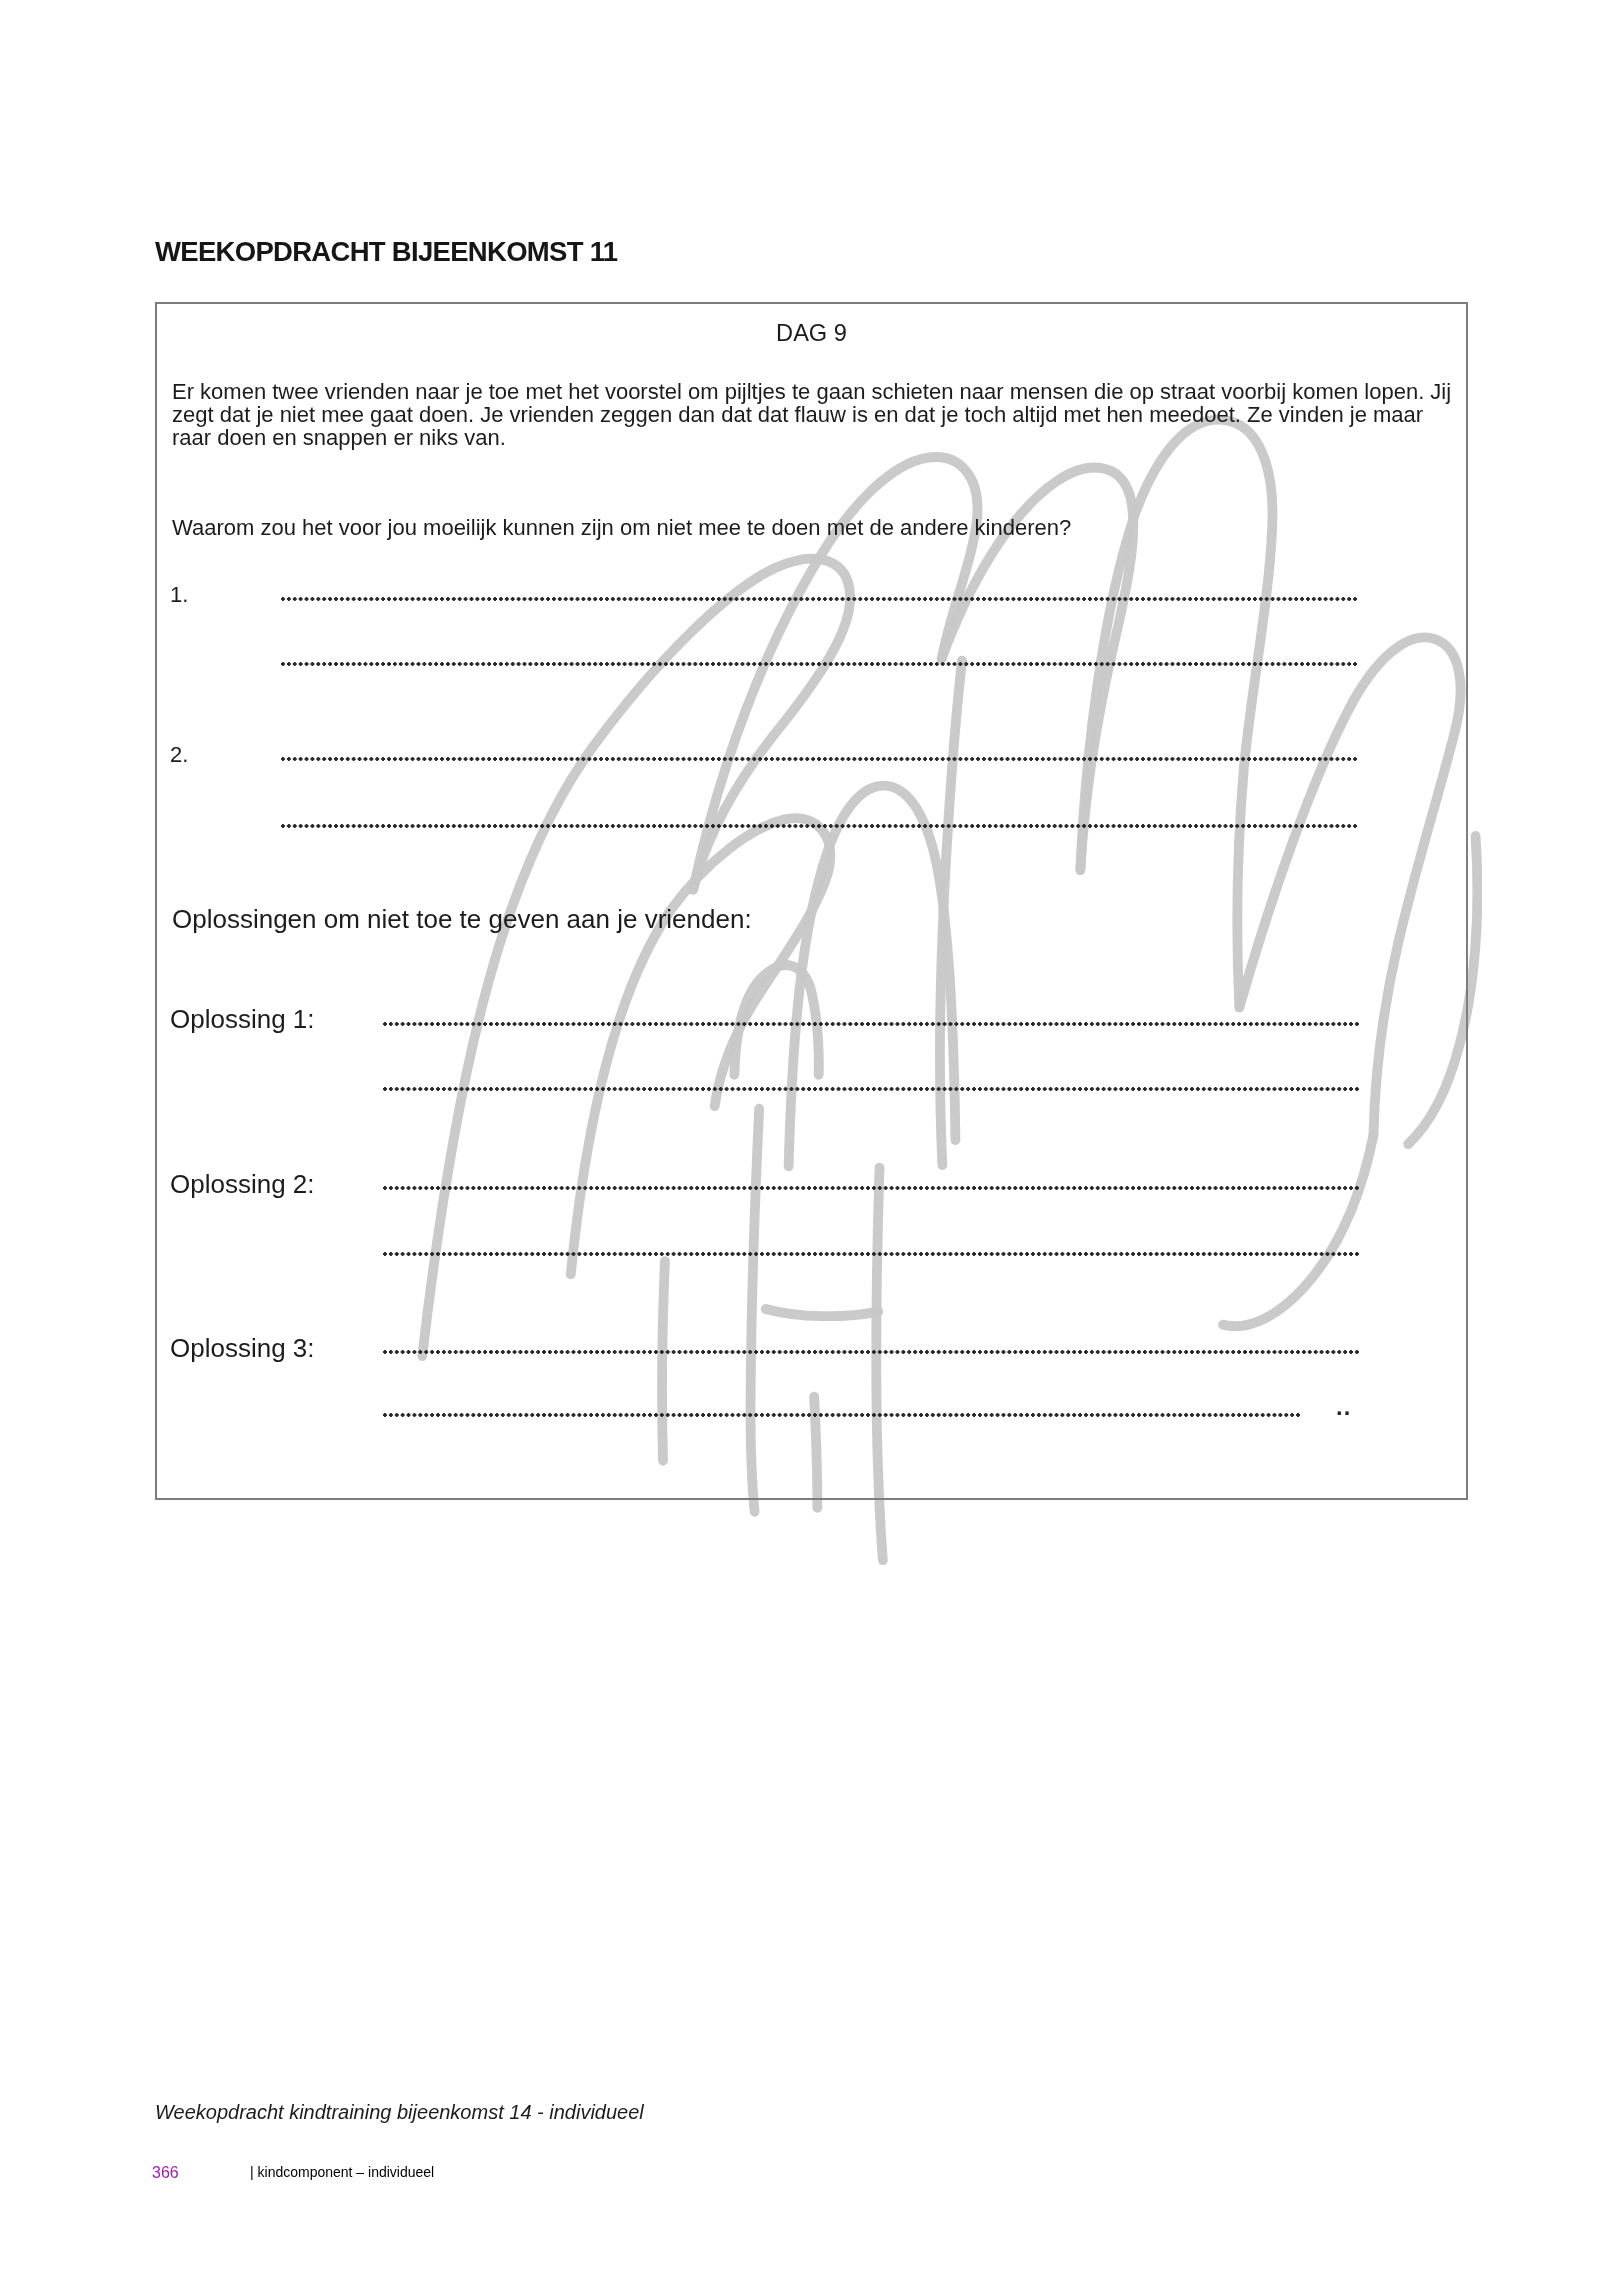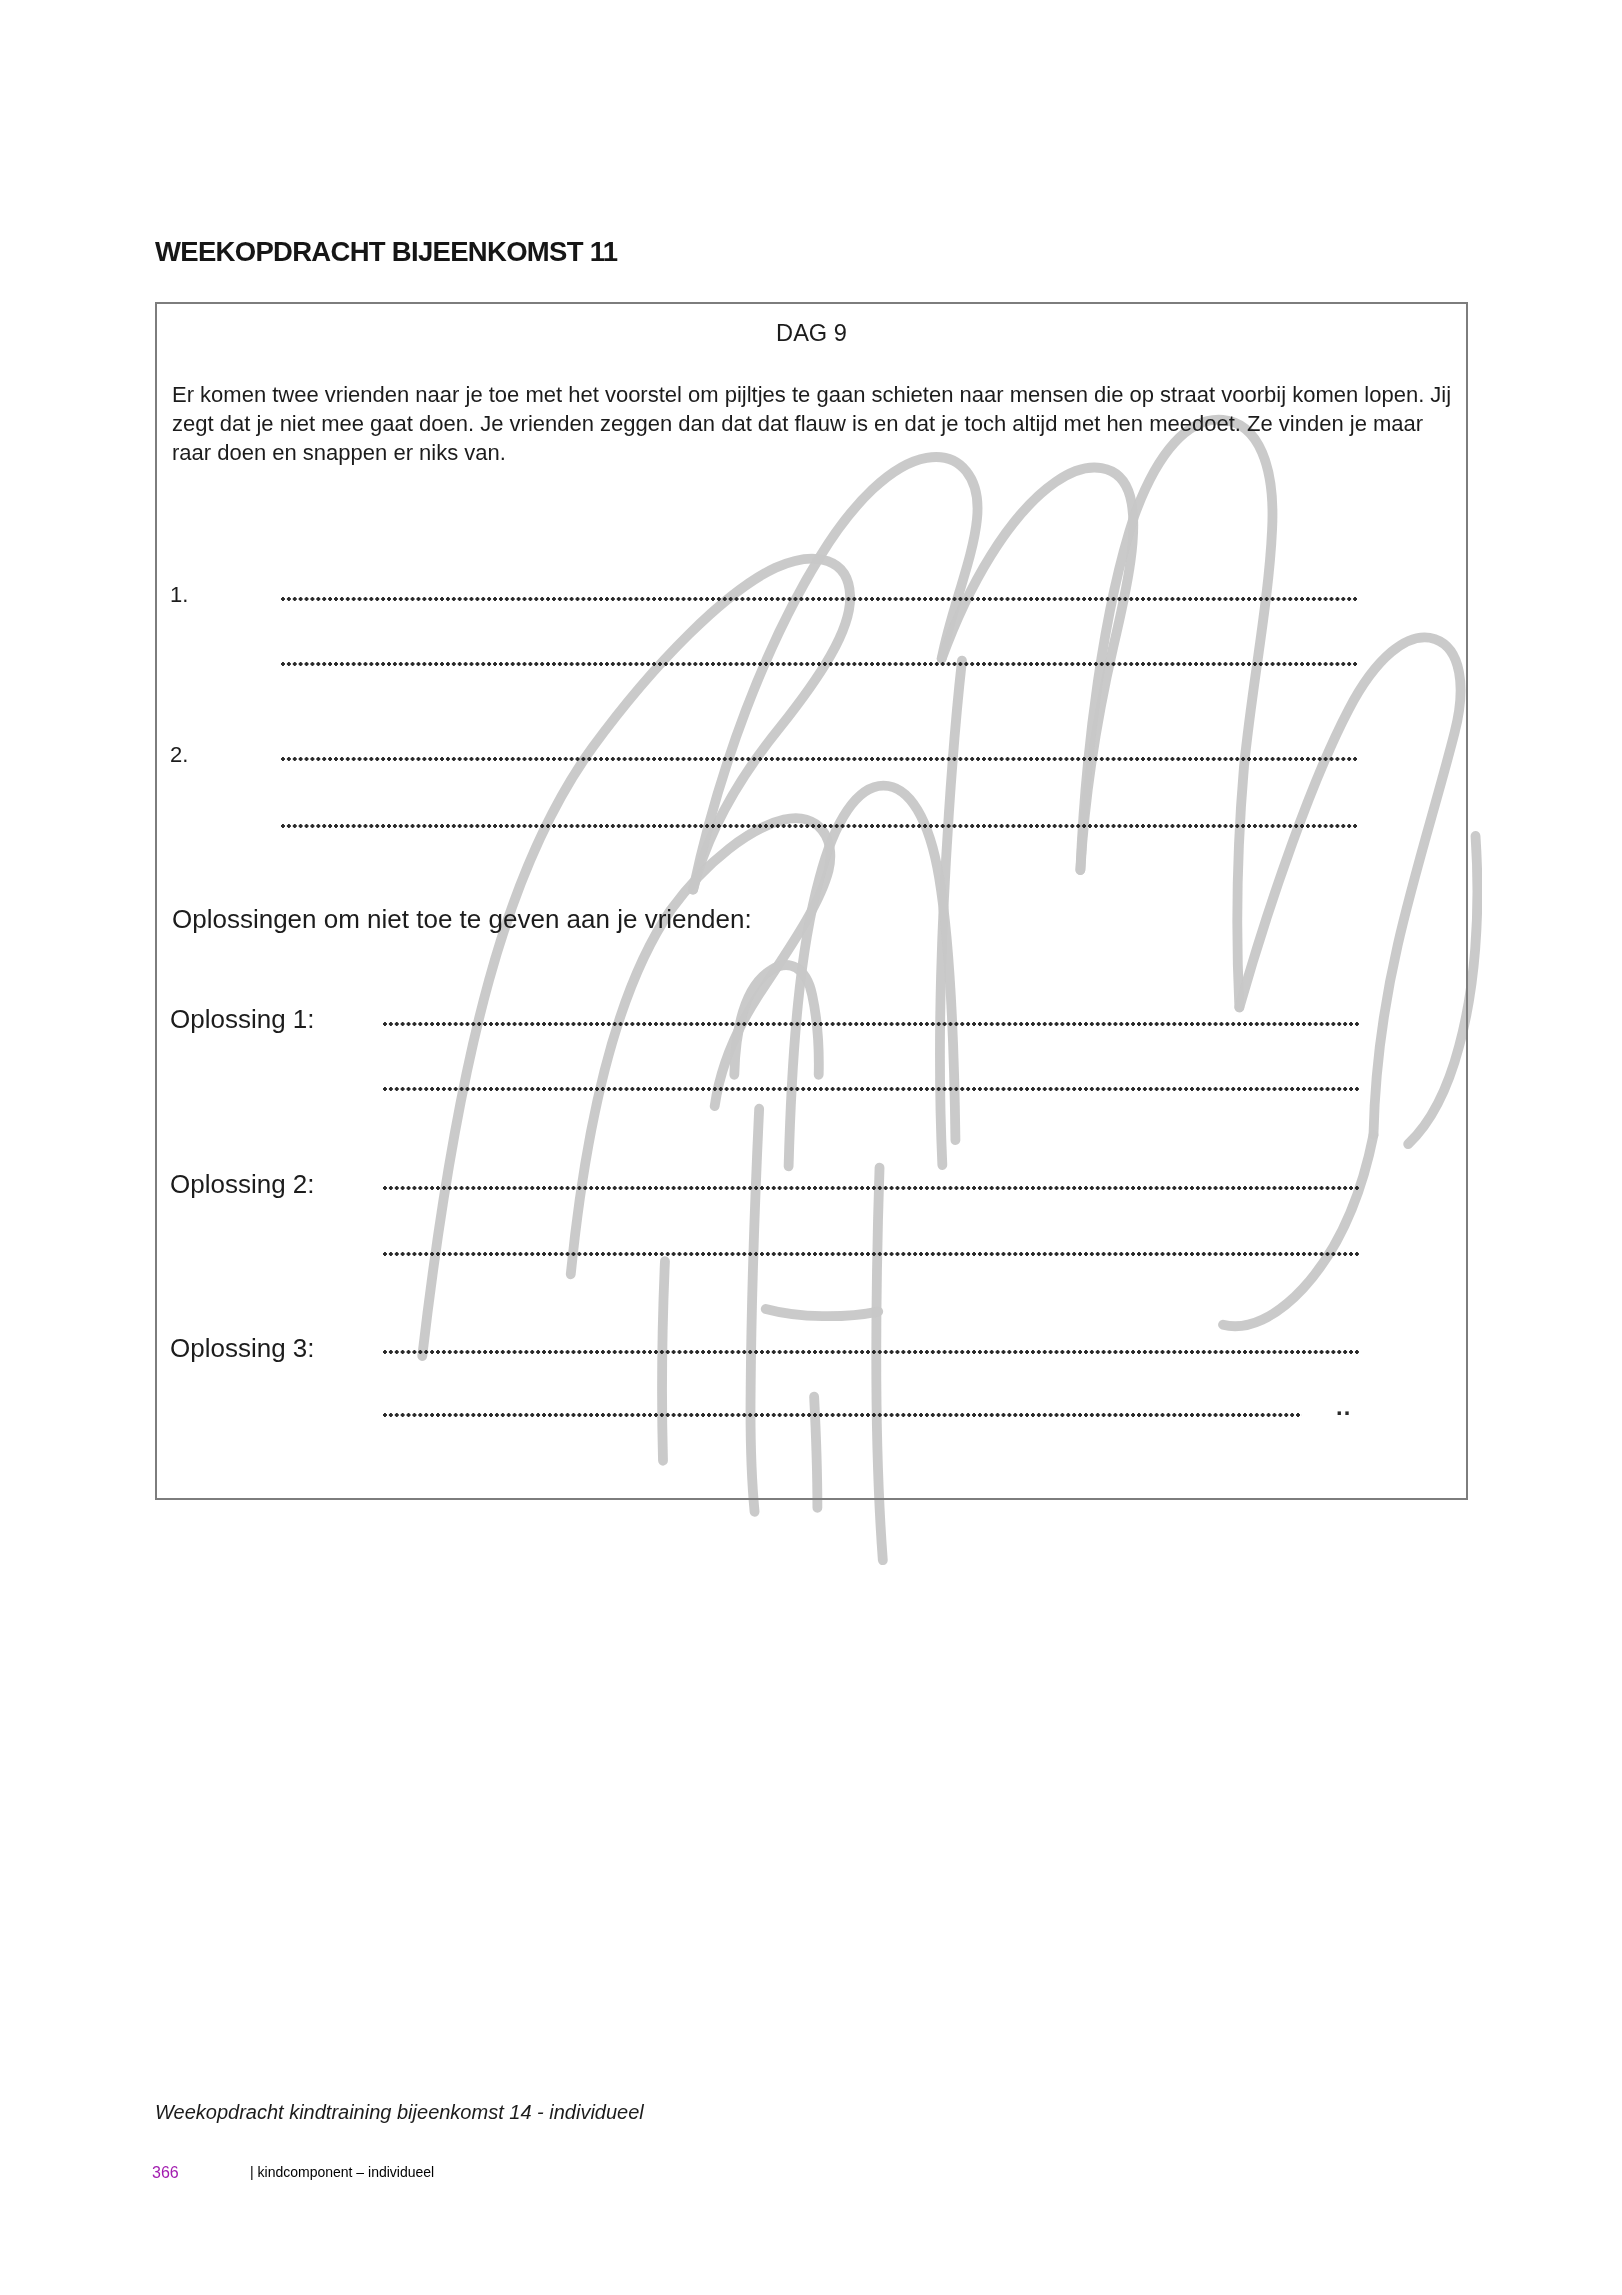--- a/index.html
+++ b/index.html
@@ -37,21 +37,21 @@
     width: 1313px;
     text-align: center;
     font-size: 23.6px;
     color: #1c1c1c;
   }
 
   .scenario {
     left: 172px; top: 352px;
     width: 1288px;
     font-size: 22px;
-    line-height: 29px;
+    line-height: 23px;
     color: #1c1c1c;
   }
 
   .question {
     left: 172px; top: 487px;
     width: 1288px;
     font-size: 22px;
     color: #1c1c1c;
   }
 
@@ -145,20 +145,21 @@
   </svg>
 
   <div class="abs doc-title">WEEKOPDRACHT BIJEENKOMST 11</div>
 
   <div class="abs worksheet-box"></div>
 
   <div class="abs box-heading">DAG 9</div>
 
   <div class="abs scenario">Er komen twee vrienden naar je toe met het voorstel om pijltjes te gaan schieten naar mensen die op straat voorbij komen lopen. Jij zegt dat je niet mee gaat doen. Je vrienden zeggen dan dat dat flauw is en dat je toch altijd met hen meedoet. Ze vinden je maar raar doen en snappen er niks van.</div>
 
+  <div class="abs question">Waarom zou het voor jou moeilijk kunnen zijn om niet mee te doen met de andere kinderen?</div>
 
   <div class="abs item-label" style="top:554px;">1.</div>
   <div class="abs dots" style="left:281px; top:569px; width:1078px;"></div>
   <div class="abs dots" style="left:281px; top:634px; width:1078px;"></div>
 
   <div class="abs item-label" style="top:714px;">2.</div>
   <div class="abs dots" style="left:281px; top:729px; width:1078px;"></div>
   <div class="abs dots" style="left:281px; top:796px; width:1078px;"></div>
 
   <div class="abs solutions-intro">Oplossingen om niet toe te geven aan je vrienden:</div>

